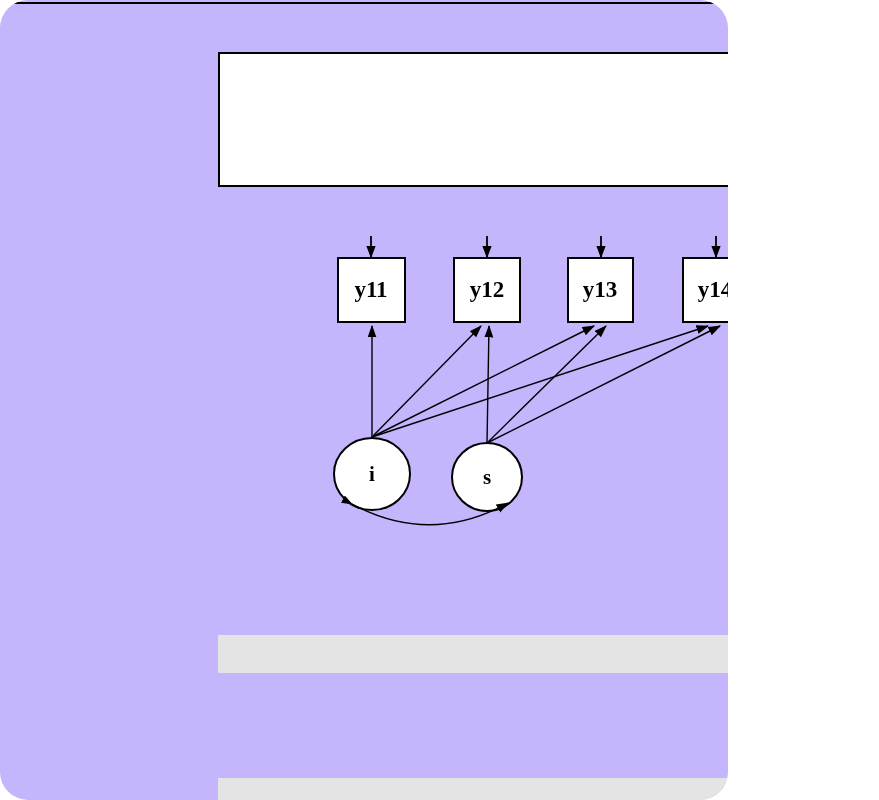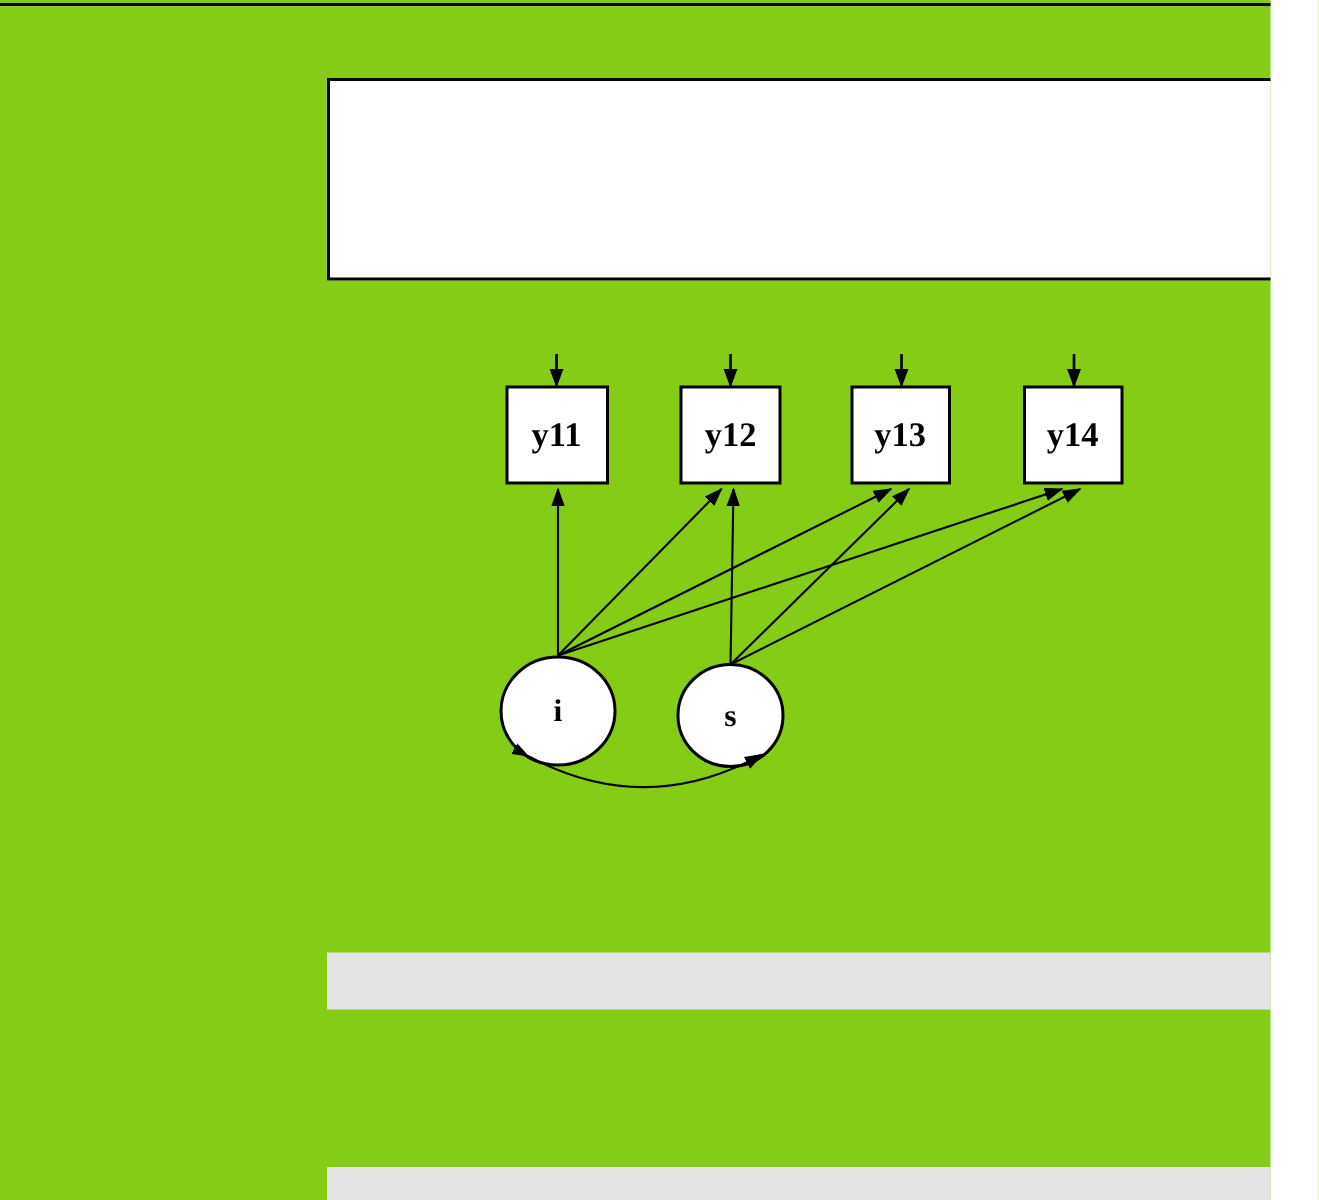--- a/index.html
+++ b/index.html
@@ -6,24 +6,25 @@
   html, body {
     margin: 0;
     padding: 0;
     background: #ffffff;
   }
   body {
     font-family: "Liberation Serif", serif;
   }
   #page {
     position: relative;
-    width: 847px;
+    width: 728px;
     height: 800px;
-    background: #84cc16;
+    background: #c4b5fd;
     overflow: hidden;
+    border-radius: 28px;
   }
   .top-rule {
     position: absolute;
     left: 0;
     top: 2px;
     width: 879px;
     height: 2px;
     background: #000000;
   }
   .content-frame {

